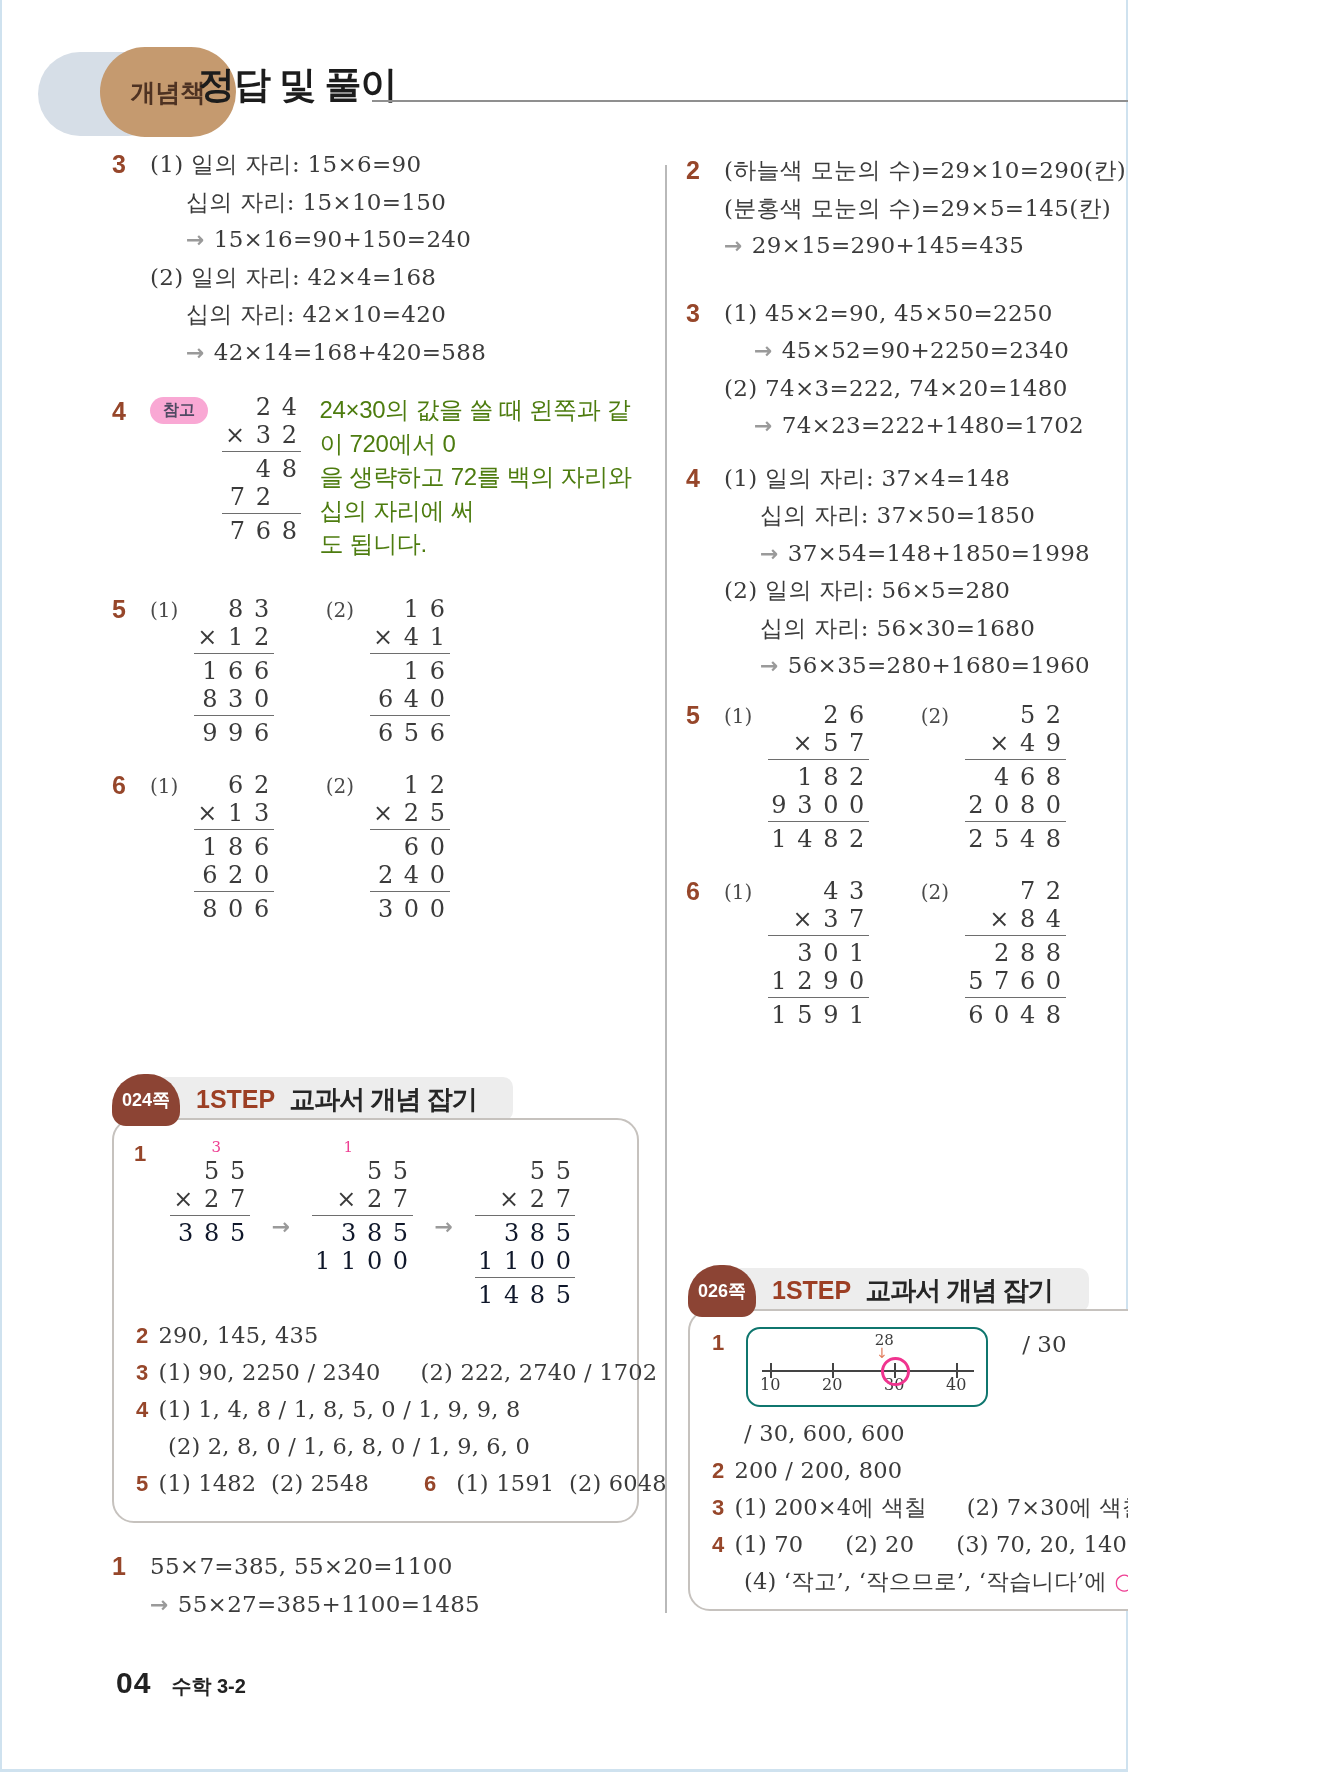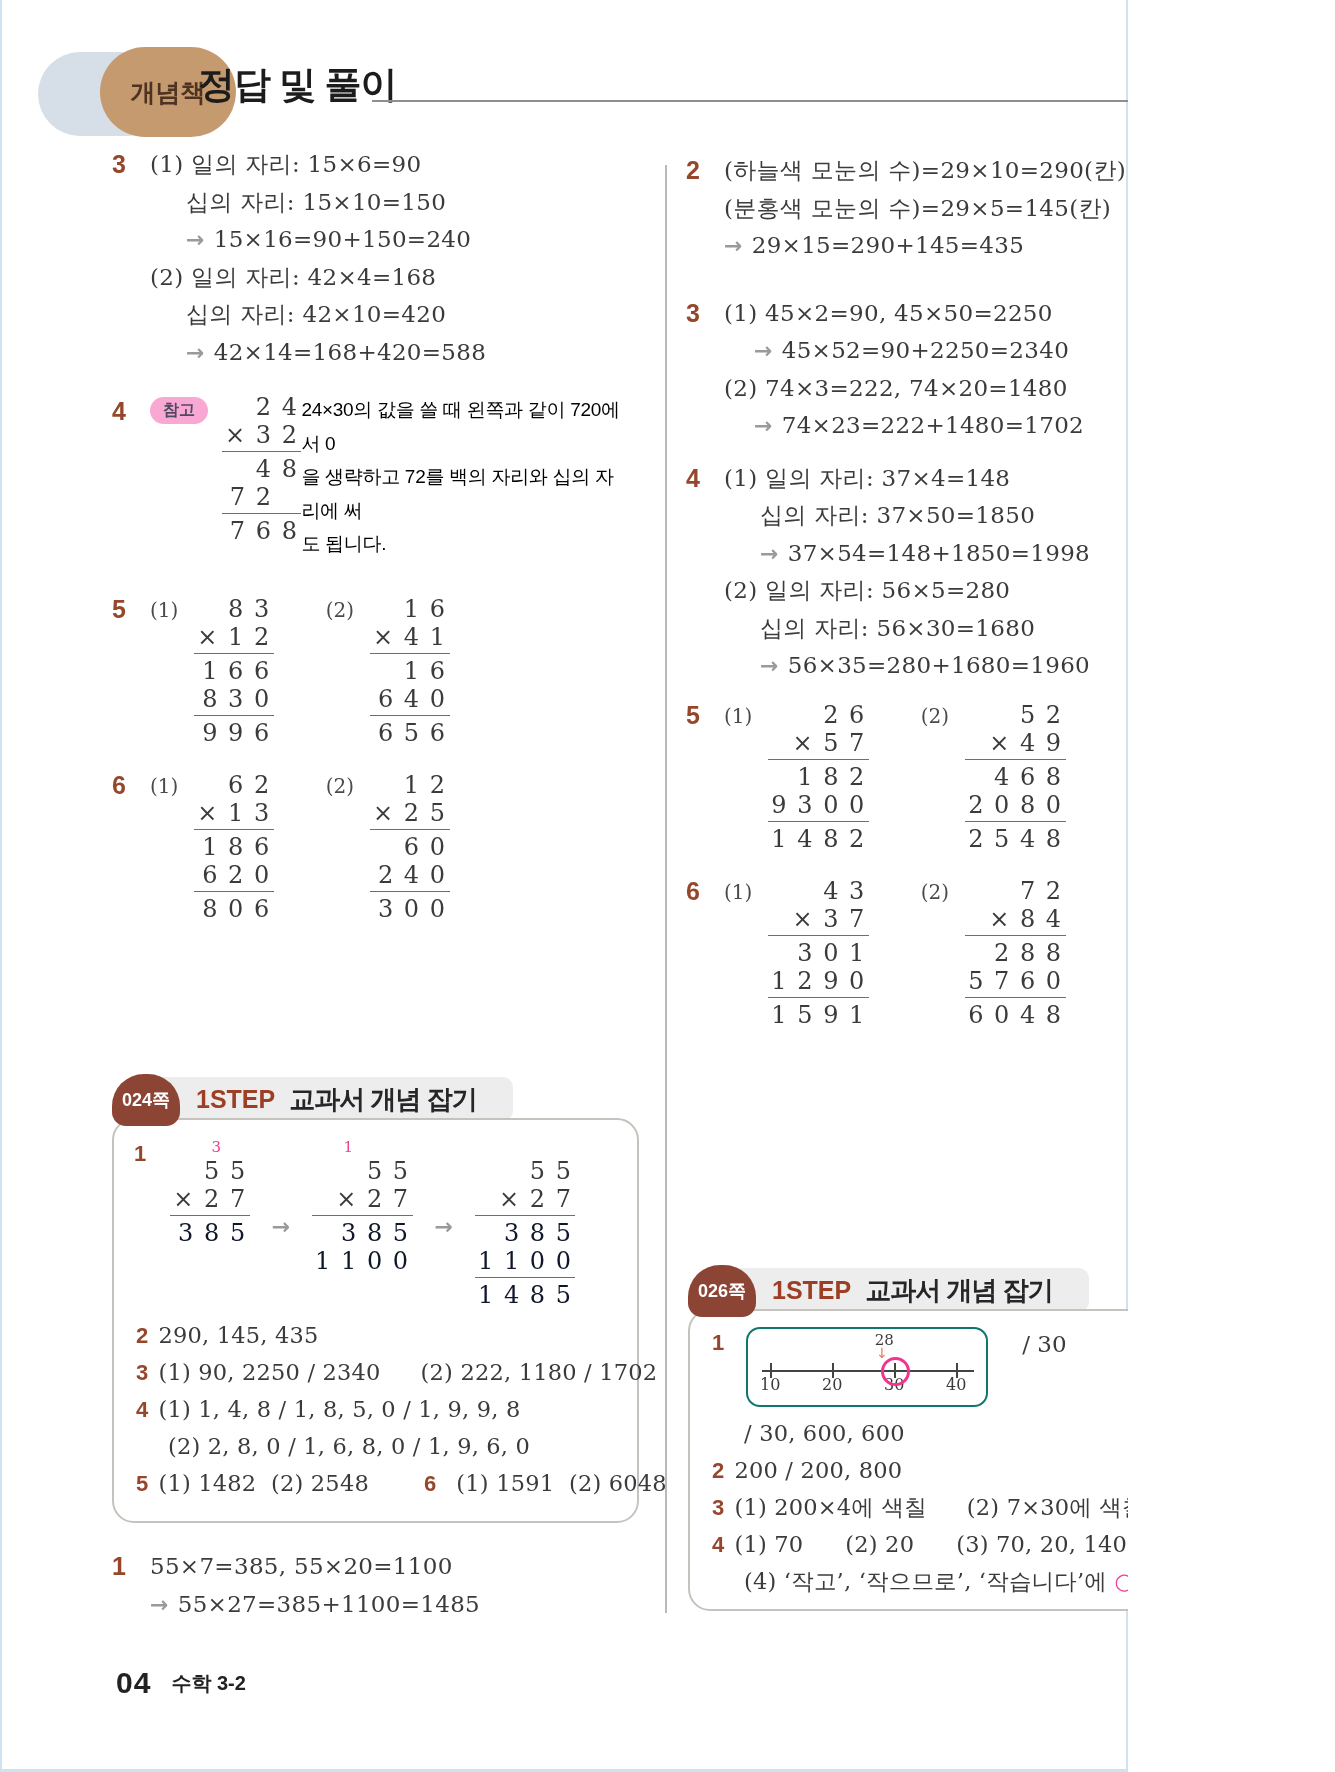--- a/index.html
+++ b/index.html
@@ -34,22 +34,22 @@
   .mrow.rule{border-bottom:1.6px solid #6e6e6e;padding-bottom:2px;margin-bottom:3px;}
   .mrow.pink{color:#0f172a;}
   .carry{font-size:15px;line-height:19px;color:#ee3f93;white-space:pre;}
   .pair-row{display:flex;gap:52px;margin-top:4px;}
   .pair{display:flex;align-items:flex-start;}
   .paren-label{font-size:20px;color:#4a4a4a;margin-right:16px;line-height:30px;}
   
   .p4body{display:flex;align-items:flex-start;}
   .chamgo{flex:0 0 auto;background:#f9a8d4;color:#4f4a63;font-family:"Liberation Sans",sans-serif;
           font-weight:bold;font-size:16px;border-radius:14px;padding:3px 13px;margin:4px 14px 0 0;}
-  .sidetext{font-family:"Liberation Sans",sans-serif;font-size:19px;line-height:33.5px;
-            color:#000000;letter-spacing:-0.3px;width:330px;}
+  .sidetext{font-family:"Liberation Sans",sans-serif;font-size:24px;line-height:33.5px;
+            color:#4d7c0f;margin-left:18px;letter-spacing:-0.3px;width:330px;}
   
   .section{position:absolute;}
   .sec-head{position:relative;height:50px;}
   .sec-badge{position:absolute;left:0;top:0;width:68px;height:52px;background:#8c4434;z-index:2;
              border-radius:32px 32px 14px 14px;display:flex;align-items:center;justify-content:center;}
   .sec-badge span{color:#fff;font-family:"Liberation Sans",sans-serif;font-weight:bold;font-size:18px;}
   .sec-bar{position:absolute;left:22px;top:3px;height:44px;background:#ededed;border-radius:10px;
            display:flex;align-items:center;padding:0 36px 0 62px;gap:14px;width:max-content;}
   .step-label{font-family:"Liberation Sans",sans-serif;font-weight:bold;font-size:25px;color:#9c3f24;letter-spacing:0;}
   .sec-title{font-family:"Liberation Sans",sans-serif;font-weight:bold;font-size:26px;color:#262626;letter-spacing:-1px;}
@@ -76,21 +76,21 @@
   .nl-line{position:absolute;left:14px;right:12px;top:41px;height:1.6px;background:#444;}
   .nl-tick{position:absolute;top:34px;width:1.6px;height:15px;background:#444;}
   .nl-label{position:absolute;top:46px;width:40px;text-align:center;font-size:16px;color:#3b3b3b;}
   .nl-pointer{position:absolute;top:2px;left:116px;width:40px;text-align:center;font-size:15px;color:#3b3b3b;}
   .nl-down-arrow-icon{position:absolute;left:128px;top:16px;font-size:14px;color:#e07a5a;
                       font-family:"DejaVu Sans",sans-serif;}
   .nl-circle{position:absolute;left:133px;top:28px;width:23px;height:23px;border:3px solid #f0348f;
              border-radius:50%;}
   .nl-side{font-size:23px;margin-top:4px;}
   
-  .footer{position:absolute;left:116px;top:1666px;display:flex;align-items:center;gap:20px;
+  .footer{position:absolute;left:116px;top:1666px;display:flex;align-items:flex-end;gap:20px;
           font-family:"Liberation Sans",sans-serif;color:#222;}
   .footer .fpage{font-size:30px;font-weight:bold;letter-spacing:1px;}
   .footer .flabel{font-size:20px;font-weight:bold;}
   
   .mt22{margin-top:22px;} .mt30{margin-top:30px;} .mt20{margin-top:20px;} .mt15{margin-top:15px;} .mt12{margin-top:12px;} .mt8{margin-top:8px;}
 </style>
 </head>
 <body>
 
 <div class="page">
@@ -228,21 +228,21 @@
             <div class="mrow pink">1 4 8 5</div>
           </div>
       </div>
       <div class="boxline mt8">
         <span class="bnum">2</span>
         <span>290, 145, 435</span>
       </div>
       <div class="boxline">
         <span class="bnum">3</span>
         <span>(1) 90, 2250 / 2340</span>
-        <span class="gap40">(2) 222, 1180 / 1702</span>
+        <span class="gap40">(2) 222, 2740 / 1702</span>
       </div>
       <div class="boxline">
         <span class="bnum">4</span>
         <span>(1) 1, 4, 8 / 1, 8, 5, 0 / 1, 9, 9, 8</span>
       </div>
       <div class="boxline contpad">
         <span>(2) 2, 8, 0 / 1, 6, 8, 0 / 1, 9, 6, 0</span>
       </div>
       <div class="boxline">
         <span class="bnum">5</span>

